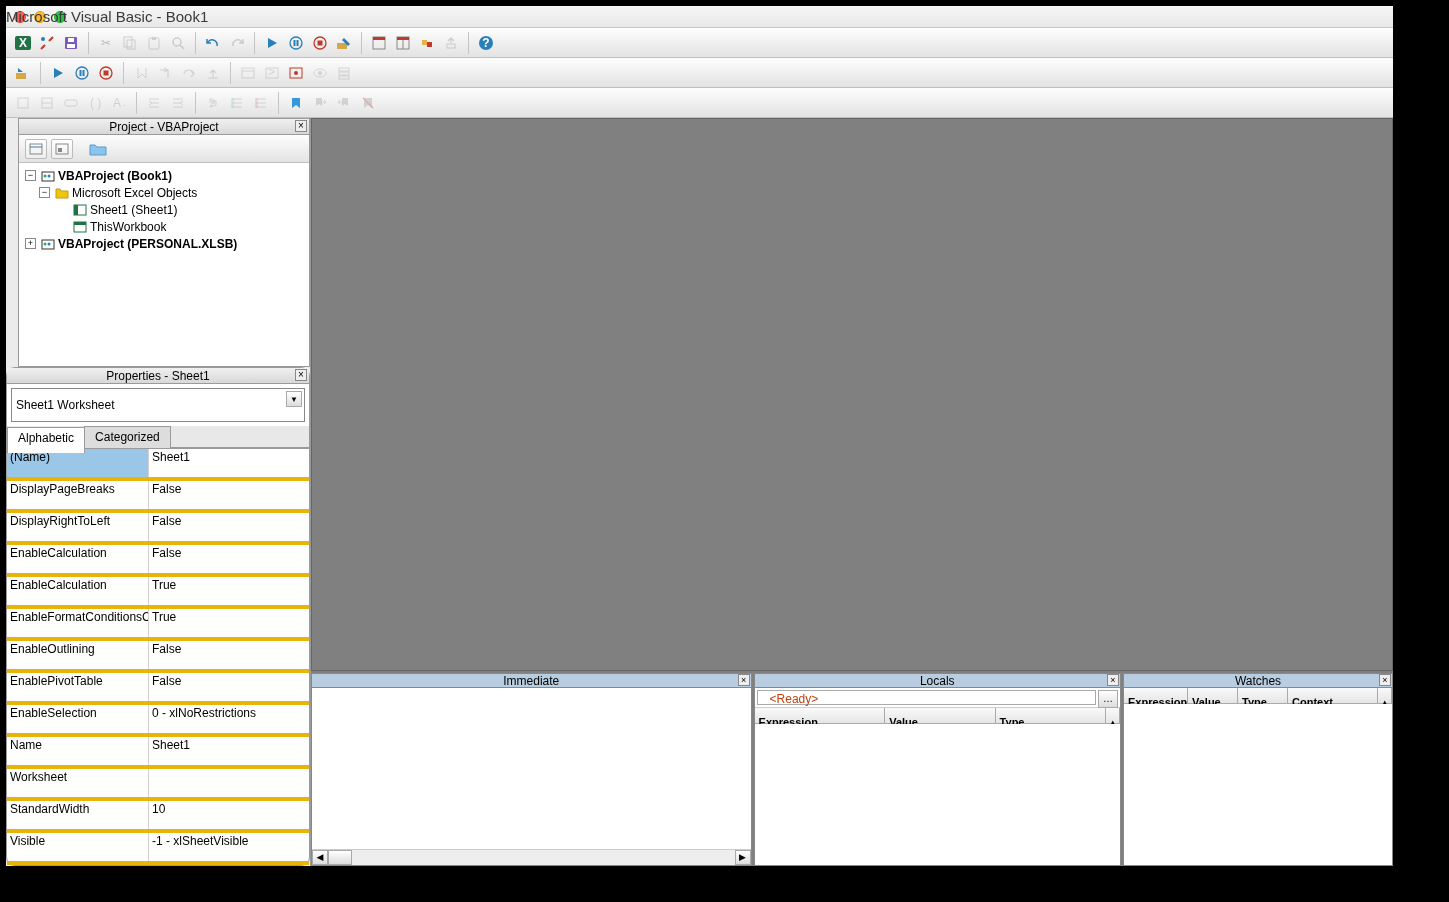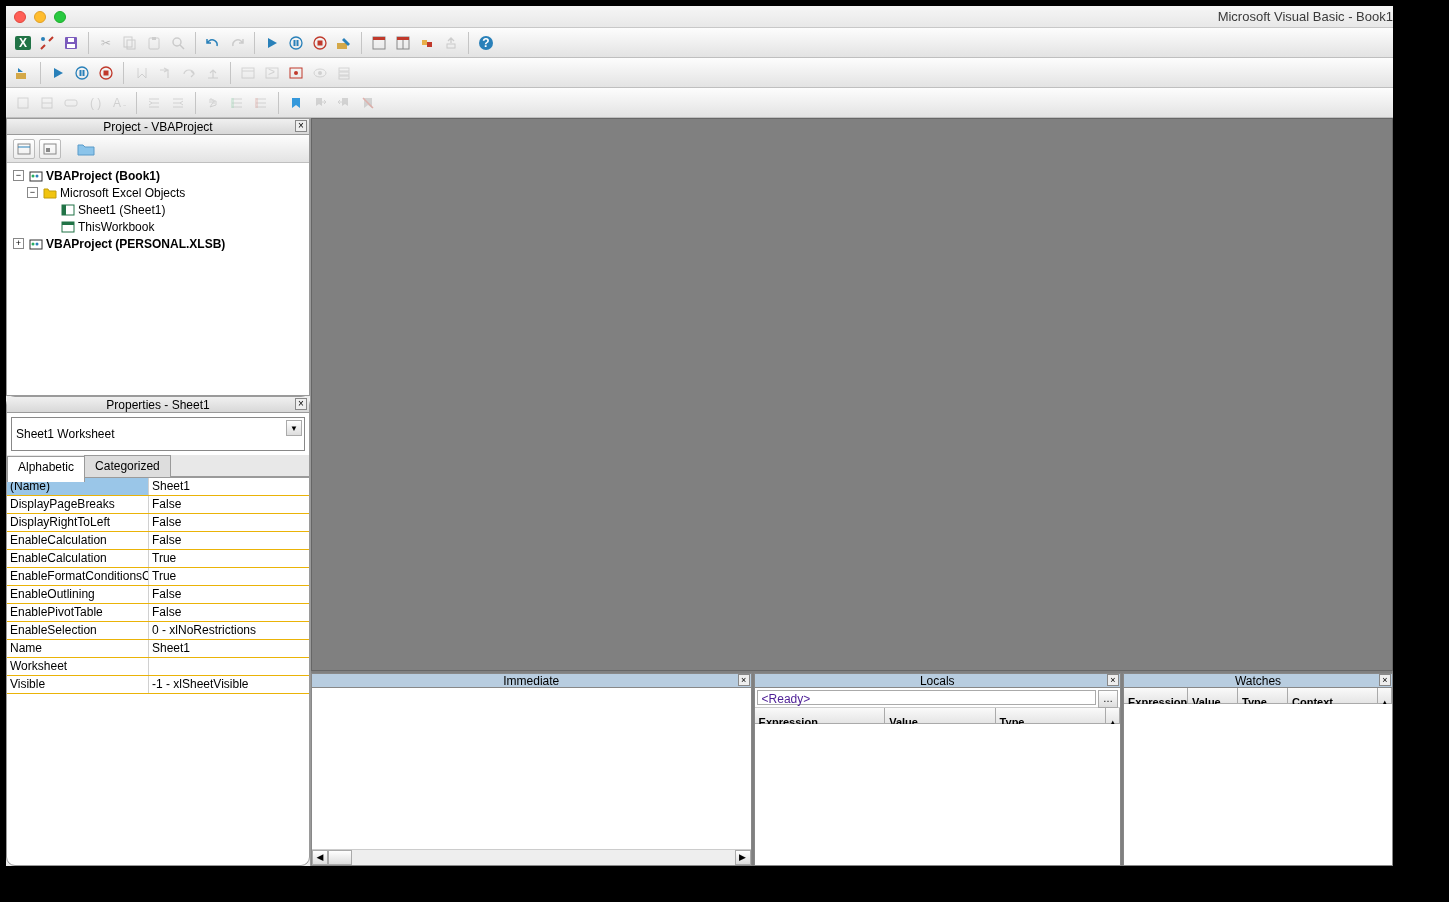--- a/index.html
+++ b/index.html
@@ -4,21 +4,21 @@
 <style>
 * { box-sizing: border-box; margin: 0; padding: 0; font-family: -apple-system, "Helvetica Neue", Arial, sans-serif; font-size: 12px; }
 body { background: #000; width: 1449px; height: 902px; overflow: hidden; }
 .window { position: relative; width: 1389px; height: 862px; margin: 5px; background: #ececec; border: 1px solid #000; }
 .titlebar { height: 22px; background: linear-gradient(#f6f6f6,#e8e8e8); display:flex; align-items:center; border-bottom:1px solid #c8c8c8; position:relative;}
 .traffic { display:flex; gap:8px; margin-left:8px;}
 .traffic span{ width:12px; height:12px; border-radius:50%; display:inline-block;}
 .tl-close{background:#ff5f57;border:1px solid #e1483e;}
 .tl-min{background:#ffbd2e;border:1px solid #e0a028;}
 .tl-max{background:#28c940;border:1px solid #1dad2b;}
-.titlebar .title{ position:absolute; left:0; right:0; text-align:right; font-size:13px; color:#3a3a3a;}
+.titlebar .title{ position:absolute; left:0; right:0; text-align:left; font-size:15px; color:#3a3a3a;}
 .toolbar{height:30px; background:linear-gradient(#fdfdfd,#e3e3e3); border-bottom:1px solid #bfbfbf; display:flex; align-items:center; padding:0 6px; gap:2px;}
 .tbtn{ width:22px; height:22px; display:flex; align-items:center; justify-content:center; border-radius:3px; color:#555;}
 .sep{ width:1px; height:22px; background:#c5c5c5; margin:0 4px;}
 .dim{opacity:0.35;}
 .content{ display:flex; height: calc(100% - 112px);}
 .left-col{ width:305px; display:flex; flex-direction:column; border-right:1px solid #9a9a9a;}
 .panel{ border:1px solid #9a9a9a; background:#fff; display:flex; flex-direction:column; margin:0;}
 .panel-title{ height:16px; background:linear-gradient(#f0f0f0,#d8d8d8); border-bottom:1px solid #9a9a9a; display:flex; align-items:center; justify-content:center; font-size:11px; position:relative;}
 .panel-title .x{ position:absolute; right:2px; top:1px; font-size:10px; width:12px; text-align:center; cursor:pointer; border:1px solid #888; line-height:10px; background:#eee;}
 .proj-toolbar{ height:28px; background:linear-gradient(#fdfdfd,#e3e3e3); border-bottom:1px solid #bfbfbf; display:flex; align-items:center; gap:4px; padding:0 6px;}
@@ -30,38 +30,38 @@
 .indent2{ margin-left:32px;}
 .tree-icon{ width:16px; height:14px; display:inline-flex; align-items:center; justify-content:center; font-size:11px;}
 .bold{ font-weight:bold;}
 .props{ flex:1; display:flex; flex-direction:column;border-radius:9px;}
 .combo{ margin:4px; height:34px; border:1px solid #888; background:#fff; display:flex; align-items:center; padding:0 4px; position:relative;}
 .combo .arrow{ position:absolute; right:2px; top:2px; width:16px; height:16px; border:1px solid #aaa; background:linear-gradient(#fff,#ddd); display:flex; align-items:center; justify-content:center; font-size:8px;}
 .tabs{ display:flex; border-bottom:1px solid #9a9a9a; background:#e8e8e8; height:22px;}
 .tab{ padding:3px 10px 0 10px; border:1px solid #9a9a9a; border-bottom:none; margin-right:-1px; background:#ddd; font-size:12px; height:22px;}
 .tab.active{ background:#fff; position:relative; top:1px; height:26px;}
 .prop-grid{ flex:1; overflow:auto; border-top:1px solid #9a9a9a;}
-.prop-row{ display:flex; height:18px; border-bottom:1px solid #eab308;}
+.prop-row{ display:flex; height:32px; border-bottom:4px solid #eab308;}
 .prop-row.sel .pname{ background:#9ac6e8;}
 .pname{ width:142px; padding:1px 3px; border-right:1px solid #d0d0d0; overflow:hidden; white-space:nowrap;}
 .pval{ flex:1; padding:1px 3px; overflow:hidden; white-space:nowrap;}
 .right-col{ flex:1; display:flex; flex-direction:column;border-radius:29px;}
 .mdi{ flex:1; background:#808080; border:1px solid #666; margin:0;}
 .bottom-panels{ height:195px; display:flex; gap:2px; background:#808080; padding:2px 0 0 0;}
 .bpanel{ background:#fff; border:1px solid #888; display:flex; flex-direction:column;}
 .bpanel.imm{ flex:1.2;}
 .bpanel.loc{ flex:1;}
 .bpanel.wat{ width:270px;}
 .bpanel-title{ height:14px; background:#b8cde0; text-align:center; font-size:11px; border-bottom:1px solid #888; position:relative;}
 .bpanel-title .x{ position:absolute; right:1px; top:0; width:12px; height:12px; border:1px solid #888; background:#eee; font-size:9px; line-height:10px;}
 .bpanel-body{ flex:1; background:#fff; position:relative;}
 .colheads{ display:flex; height:16px; background:linear-gradient(#fafafa,#e5e5e5); border-bottom:1px solid #aaa;}
 .colheads div{ border-right:1px solid #aaa; padding:8px 4px; font-size:11px; font-weight:bold;}
 .ready-row{ display:flex; height:20px; border-bottom:1px solid #ccc;}
-.ready-box{ flex:1; border:1px solid #aaa; margin:2px; padding:1px 4px; color:#4c1d95; font-size:12px;}
+.ready-box{ flex:1; border:1px solid #aaa; margin:2px; padding:1px 12px; color:#c2410c; font-size:12px;}
 .ready-btn{ width:20px; height:18px; border:1px solid #aaa; margin:2px 2px 2px 0; background:linear-gradient(#fff,#ddd); text-align:center; font-size:10px; line-height:16px;}
 .hscroll{ position:absolute; bottom:0; left:0; right:0; height:16px; background:#eee; border-top:1px solid #ccc; display:flex;}
 .hscroll .sbtn{ width:16px; height:15px; border:1px solid #aaa; background:linear-gradient(#fff,#ddd); font-size:9px; text-align:center; line-height:13px;}
 .hscroll .track{ flex:1;}
 svg{ display:block;}
 </style>
 </head>
 <body>
 
 <div class="window">
@@ -344,21 +344,21 @@
         <svg width="14" height="14">
           <path d="M3 2 L11 2 L11 12 L7 9 L3 12 Z" fill="#999"></path>
           <line x1="2" y1="2" x2="12" y2="12" stroke="#c0392b" stroke-width="1.5"></line>
         </svg>
       </div>
   </div>
 
   <div class="content">
     <div class="left-col">
 
-      <div class="panel" style="height:278px;">
+      <div class="panel" style="height:310px;margin-left:12px;">
         <div class="panel-title">
           <span>Project - VBAProject</span>
           <span class="x">×</span>
         </div>
         <div class="proj-toolbar">
           <div class="pt-btn">
               <svg width="14" height="12">
                 <rect x="1" y="1" width="12" height="10" fill="none" stroke="#888"></rect>
                 <line x1="1" y1="4" x2="13" y2="4" stroke="#2980b9"></line>
               </svg>
@@ -483,20 +483,24 @@
             </div>
             <div class="prop-row">
               <div class="pname">Name</div>
               <div class="pval">Sheet1</div>
             </div>
             <div class="prop-row">
               <div class="pname">Worksheet</div>
               <div class="pval"></div>
             </div>
             <div class="prop-row">
+              <div class="pname">StandardWidth</div>
+              <div class="pval">10</div>
+            </div>
+            <div class="prop-row">
               <div class="pname">Visible</div>
               <div class="pval">-1 - xlSheetVisible</div>
             </div>
           </div>
       </div>
     </div>
 
     <div class="right-col">
       <div class="mdi"></div>
       <div class="bottom-panels">

